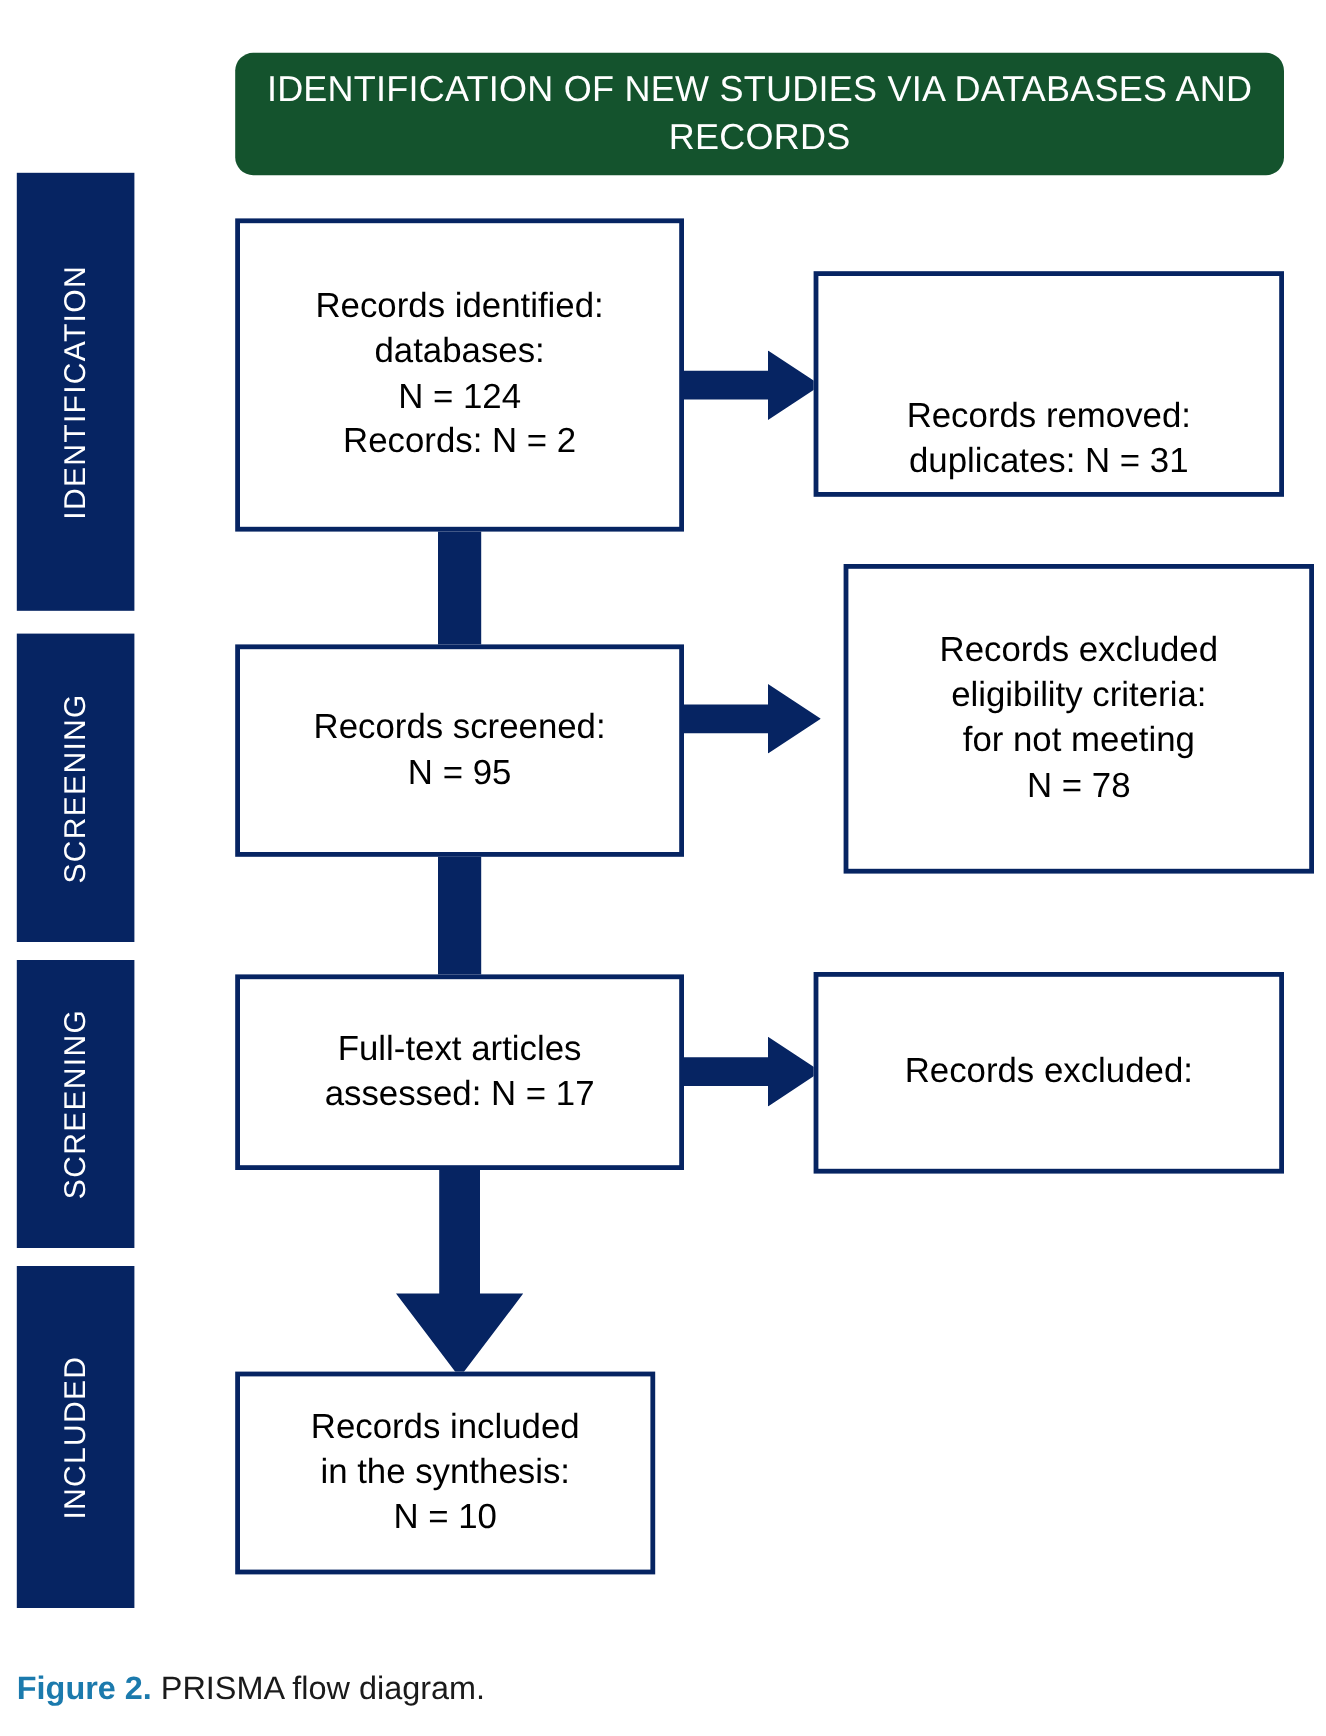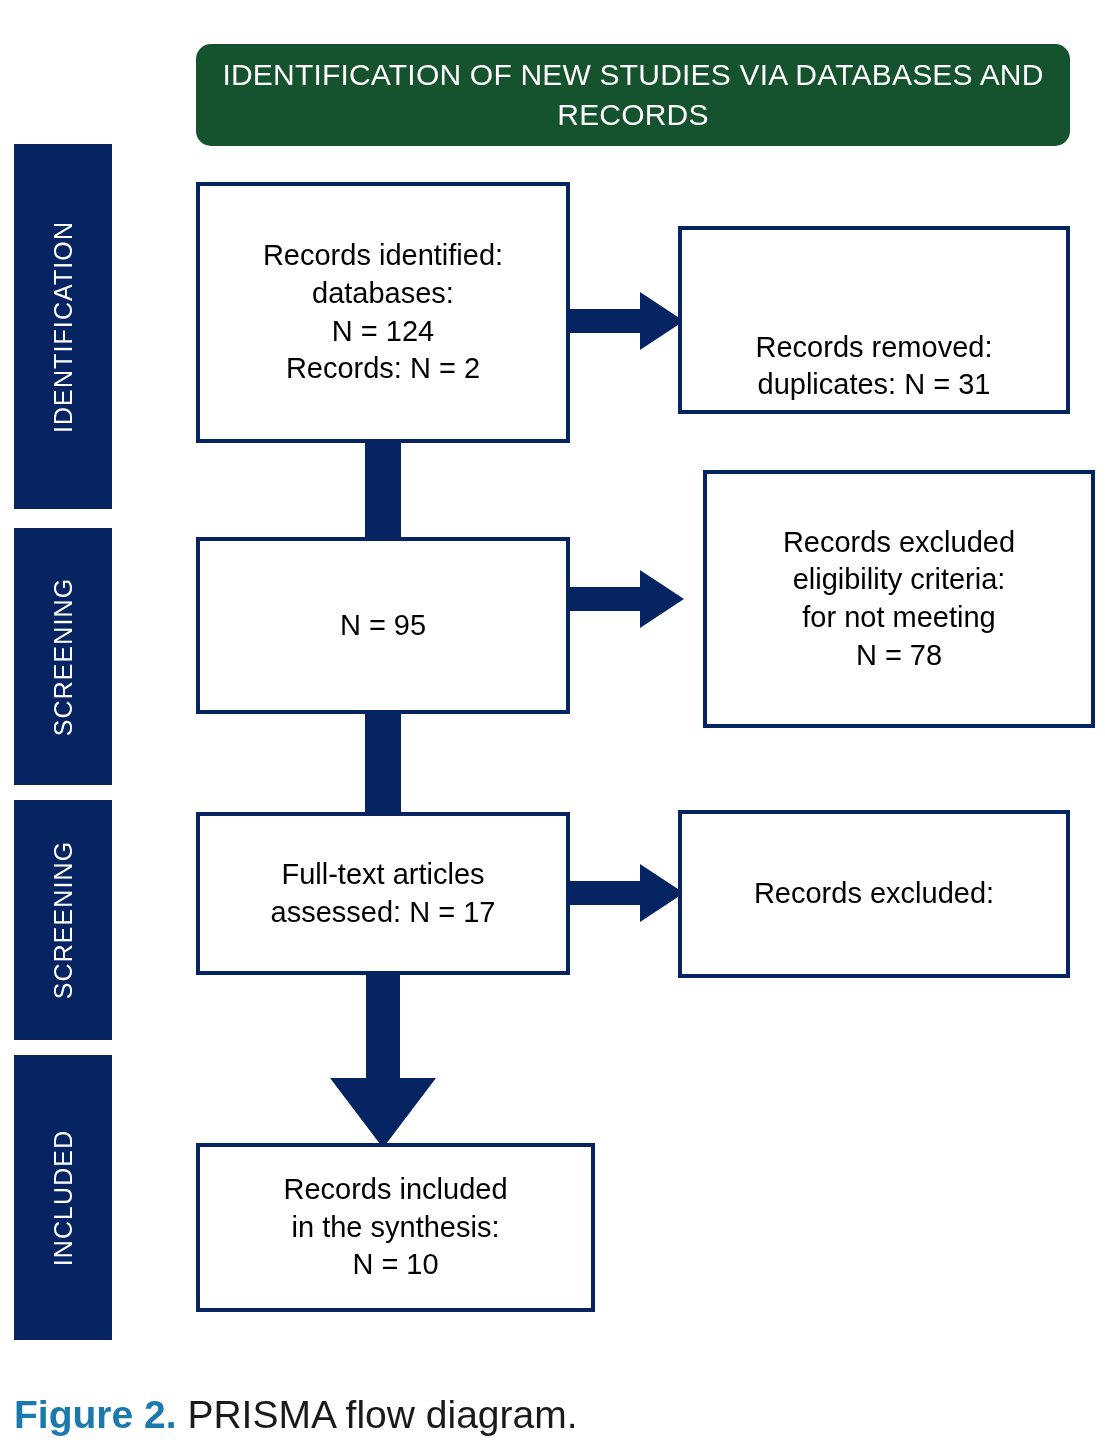--- a/index.html
+++ b/index.html
@@ -96,21 +96,21 @@
   .varrow {
     position: absolute;
     z-index: 2;
   }
 
   
   .caption {
     position: absolute;
     left: 14px;
     top: 1390px;
-    font-size: 39px;
+    font-size: 27px;
     line-height: 1.3;
     color: #111111;
     white-space: nowrap;
   }
   .caption .fig-no {
     color: #1b7aad;
     font-weight: bold;
   }
   .caption .fig-text { color: #1a1a1a; }
 </style>
@@ -169,32 +169,33 @@
     <div class="lines">
       <span>Records identified:</span>
       <span>databases:</span>
       <span>N = 124</span>
       <span>Records: N = 2</span>
     </div>
   </div>
 
   <div class="node" style="left:196px;top:537px;width:374px;height:177px;">
     <div class="lines">
+      <span>Records screened:</span>
       <span>N = 95</span>
     </div>
   </div>
 
   <div class="node" style="left:196px;top:812px;width:374px;height:163px;">
     <div class="lines">
       <span>Full-text articles</span>
       <span>assessed: N = 17</span>
     </div>
   </div>
 
-  <div class="node" style="left:196px;top:1143px;width:399px;height:169px;">
+  <div class="node" style="left:196px;top:1143px;width:350px;height:169px;">
     <div class="lines">
       <span>Records included</span>
       <span>in the synthesis:</span>
       <span>N = 10</span>
     </div>
   </div>
 
   <div class="node" style="left:678px;top:226px;width:392px;height:188px;align-items:flex-end;">
     <div class="lines">
       <span>Records removed:</span>

